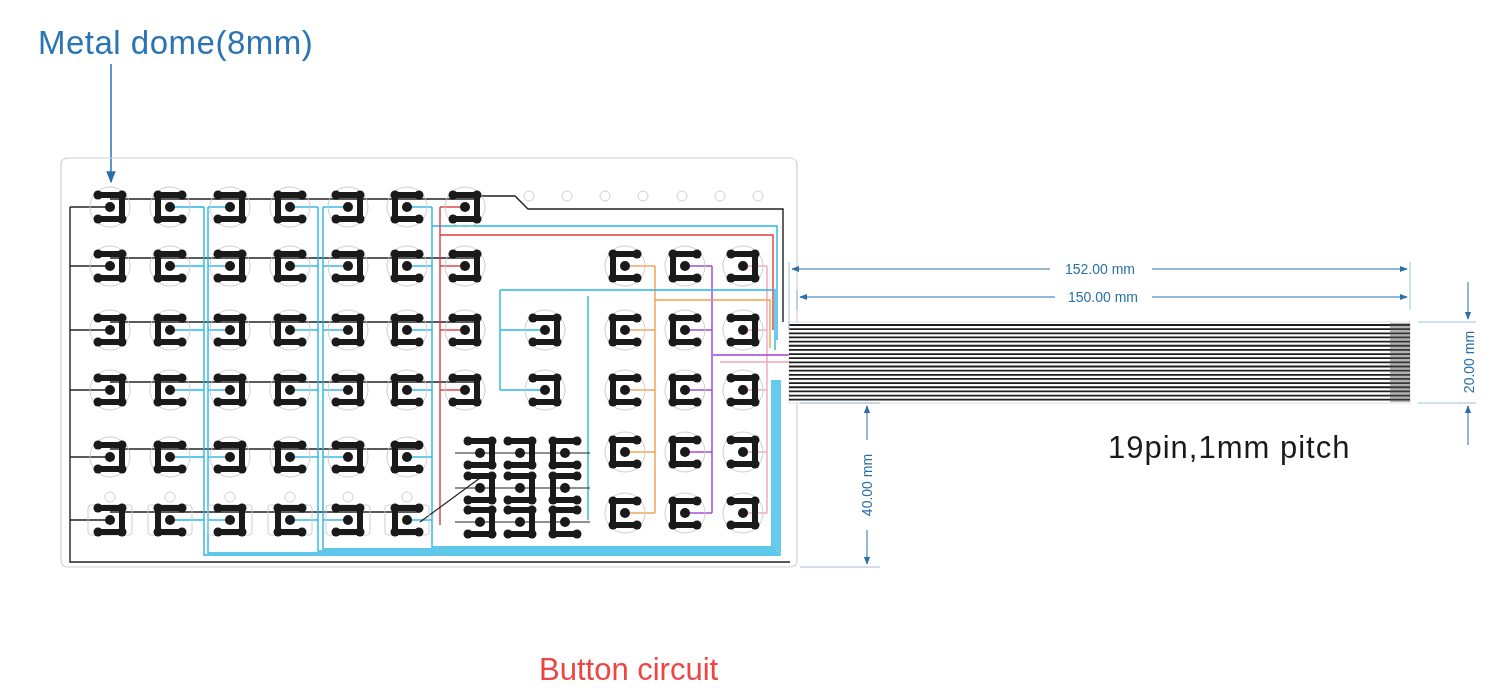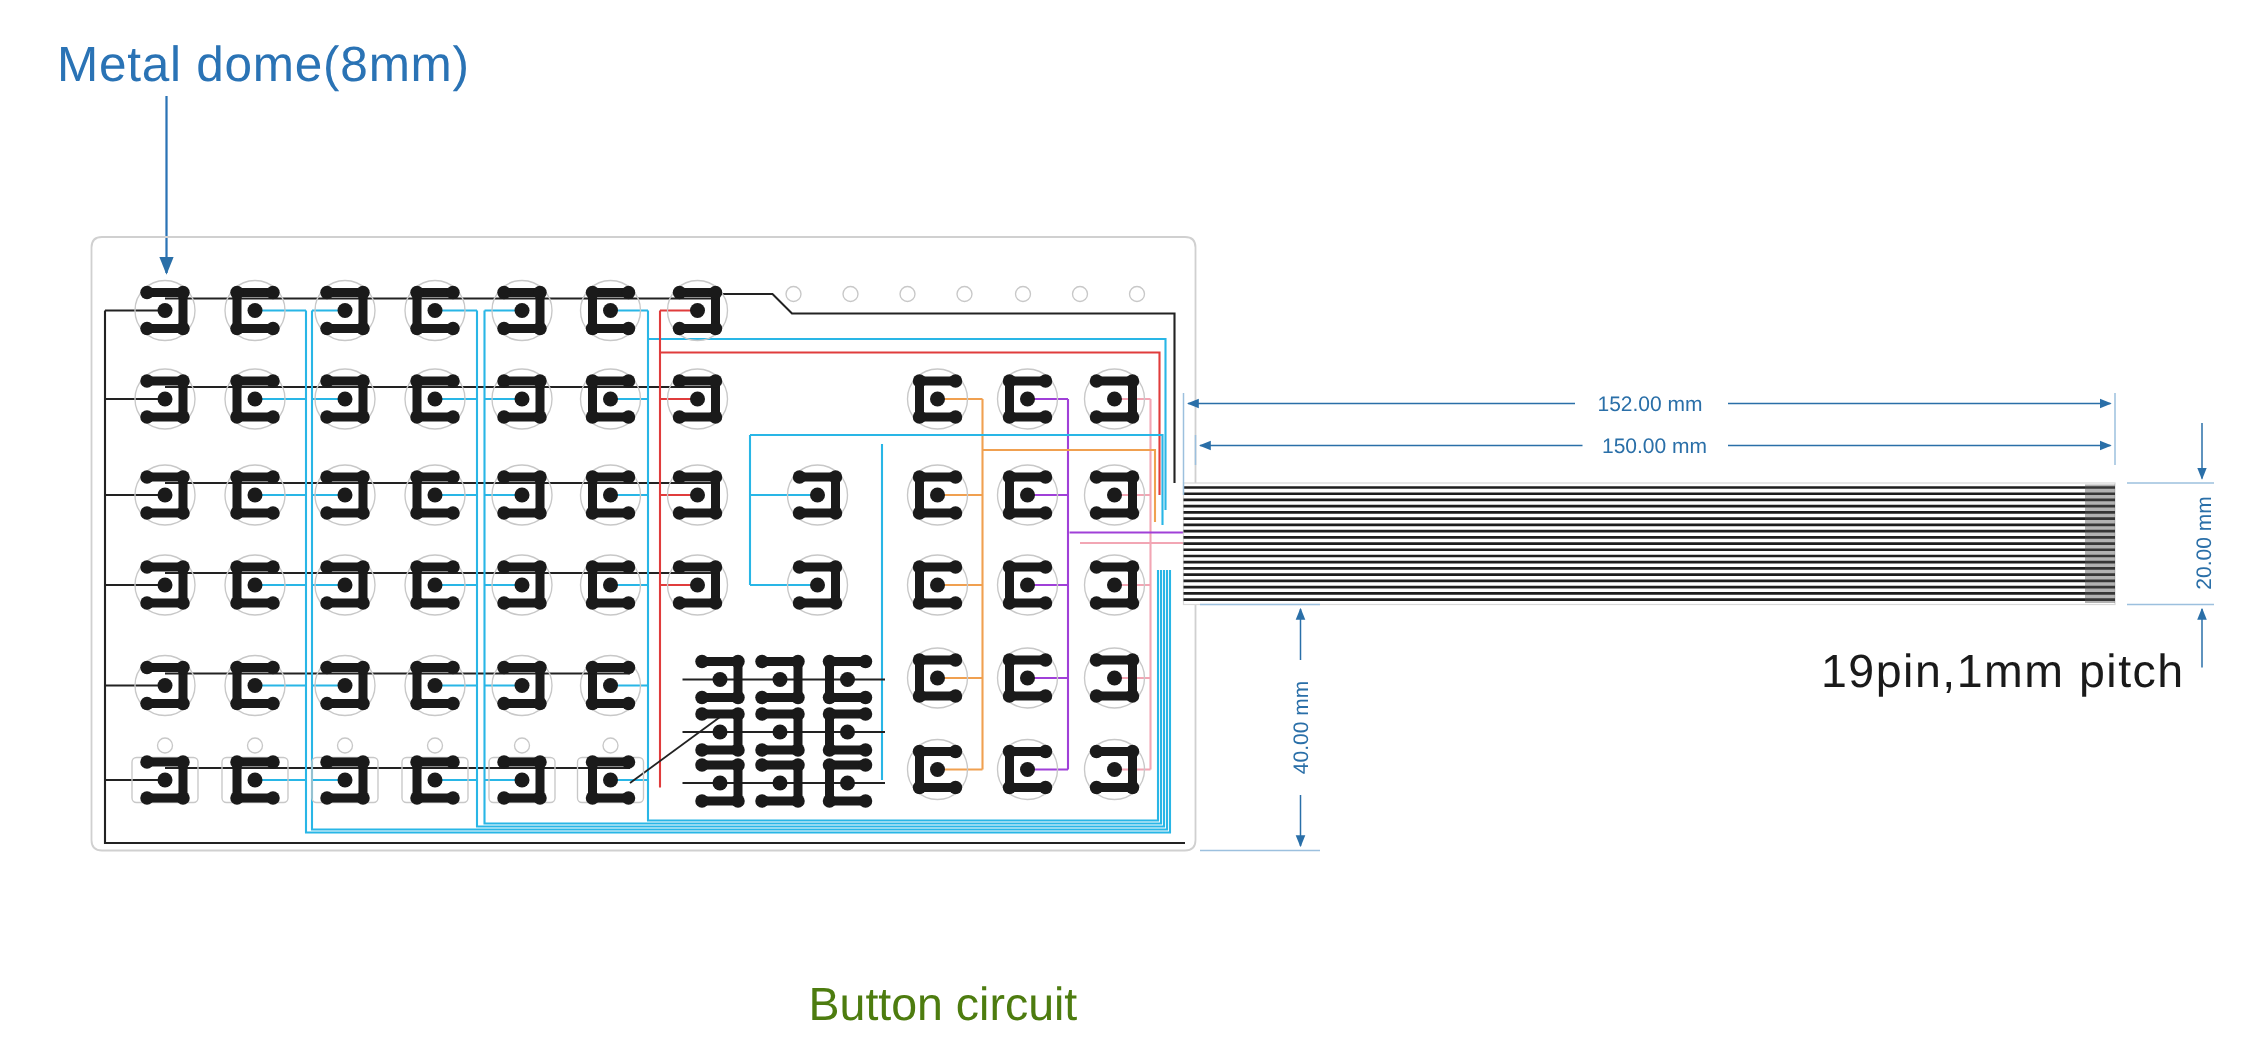--- a/index.html
+++ b/index.html
@@ -1,19 +1,19 @@
 <!DOCTYPE html>
 <html><head>
 <meta charset="utf-8">
 <style>
   html, body { margin: 0; padding: 0; background: #ffffff; }
   body { width: 1507px; height: 699px; position: relative; overflow: hidden; font-family: "Liberation Sans", sans-serif; }
   .title-label { position: absolute; left: 22px; top: 24px; font-size: 33px; color: #2a73b5; letter-spacing: 0.5px; margin-left: 16px; }
-  .pin-label { position: absolute; left: 1214px; top: 430px; font-size: 31px; color: #1a1a1a; letter-spacing: 1px; }
-  .caption { position: absolute; left: 539px; top: 652px; font-size: 31px; color: #4d7c0f; }
+  .pin-label { position: absolute; left: 1108px; top: 430px; font-size: 31px; color: #1a1a1a; letter-spacing: 1px; }
+  .caption { position: absolute; left: 539px; top: 652px; font-size: 31px; color: #ef4444; }
   svg#diagram { position: absolute; left: 0; top: 0; }
   .dim-text { font-family: "Liberation Sans", sans-serif; font-size: 14px; fill: #2a6fa8; }
 </style>
 </head>
 <body>
 
 <div class="title-label">Metal dome(8mm)</div>
 <div class="pin-label">19pin,1mm pitch</div>
 <div class="caption">Button circuit</div>
 

